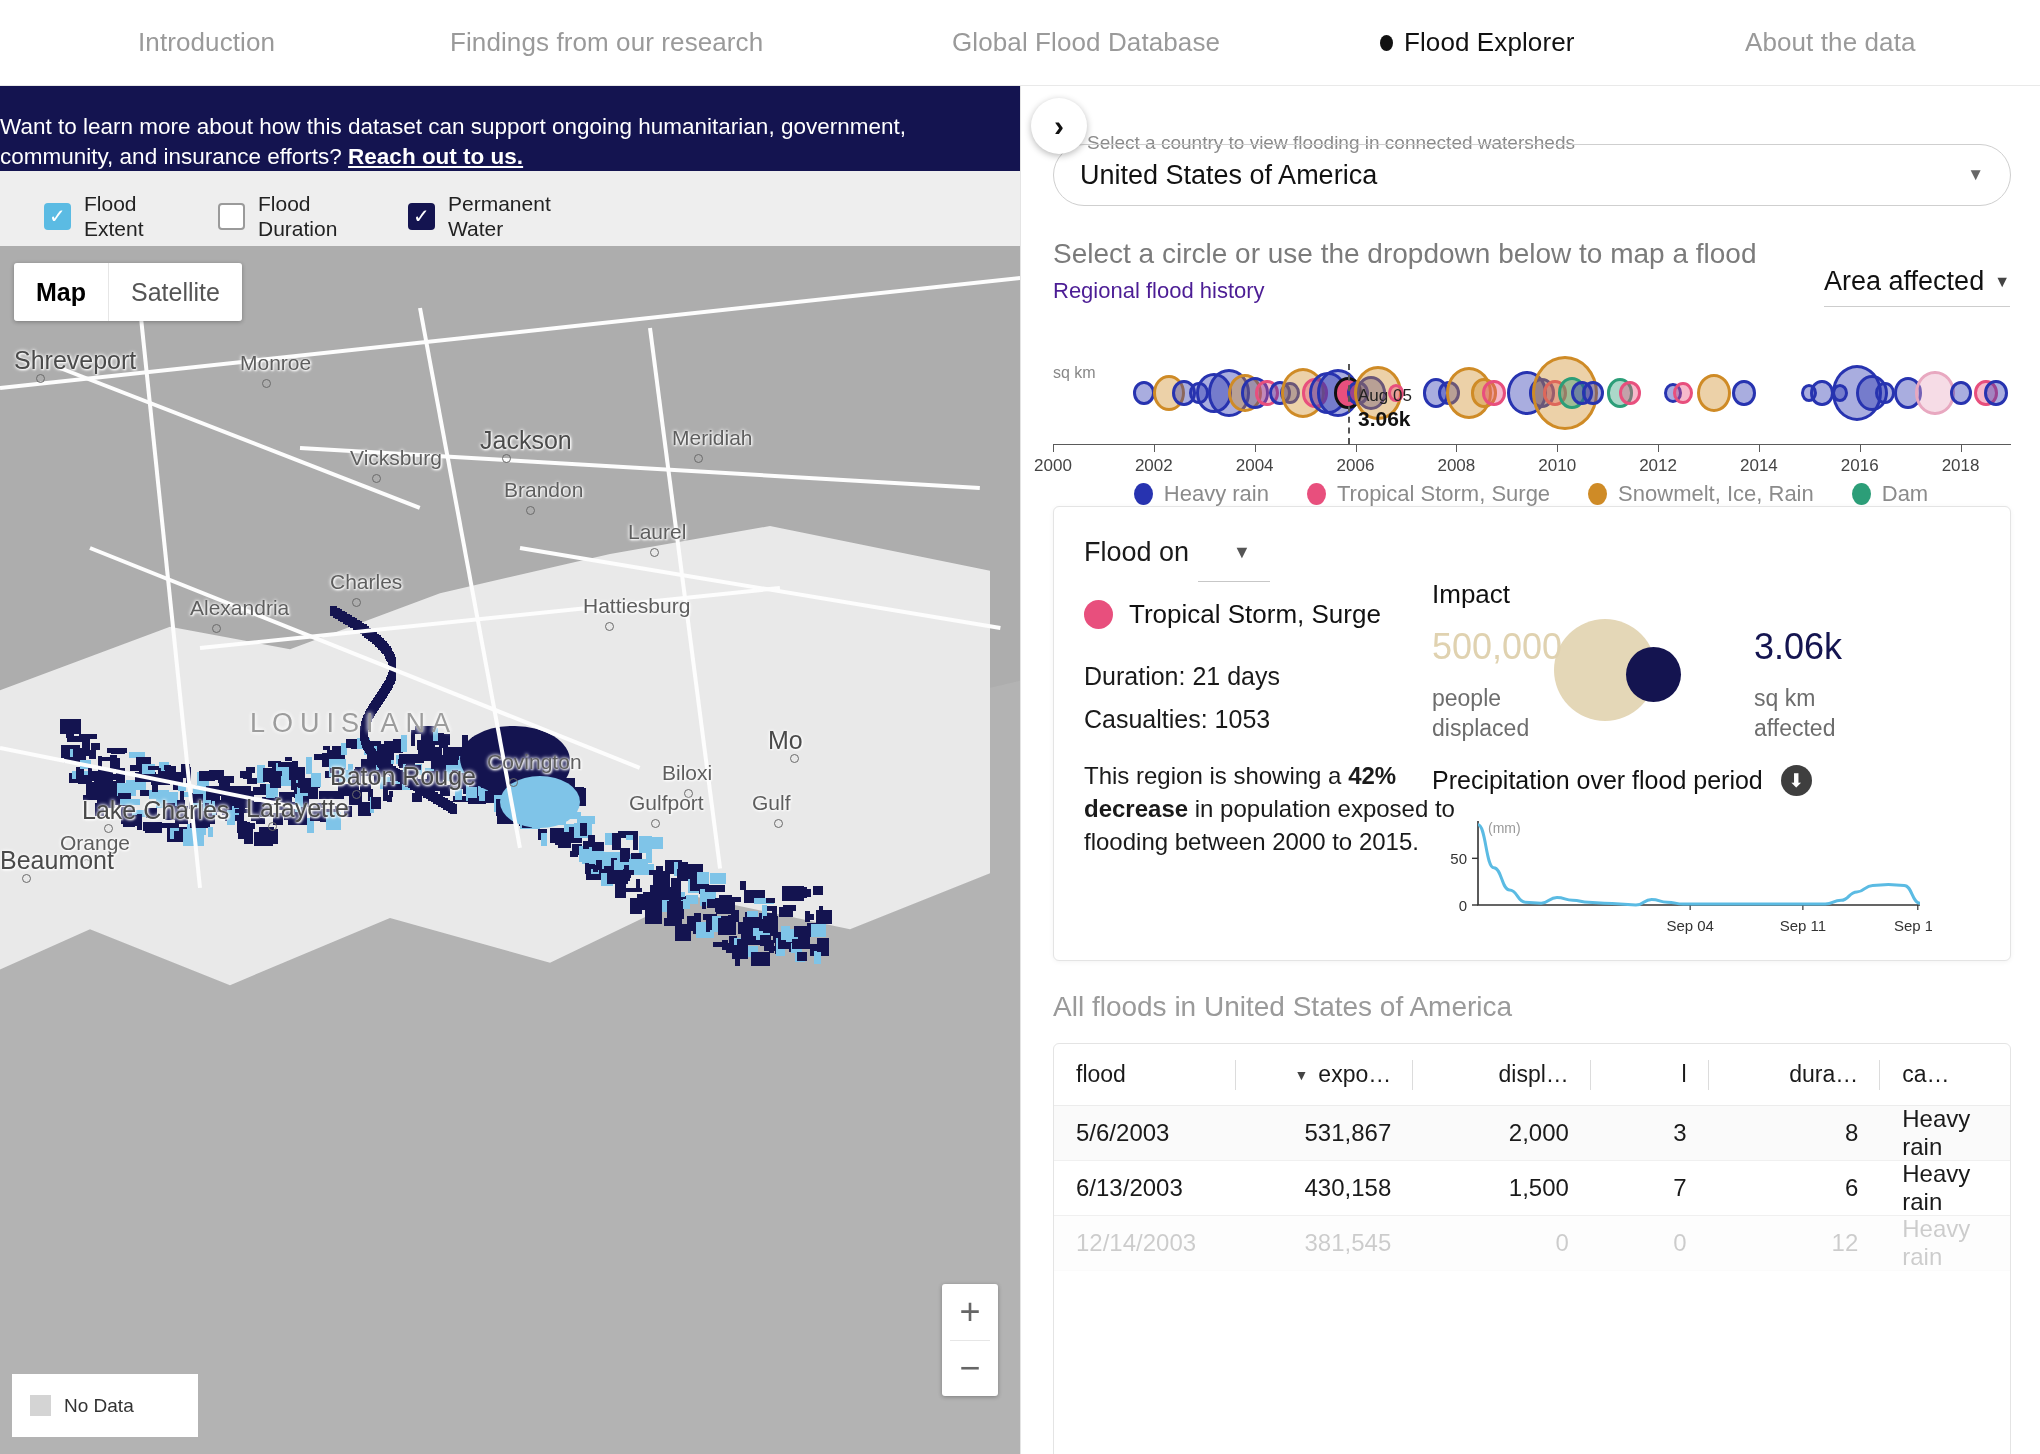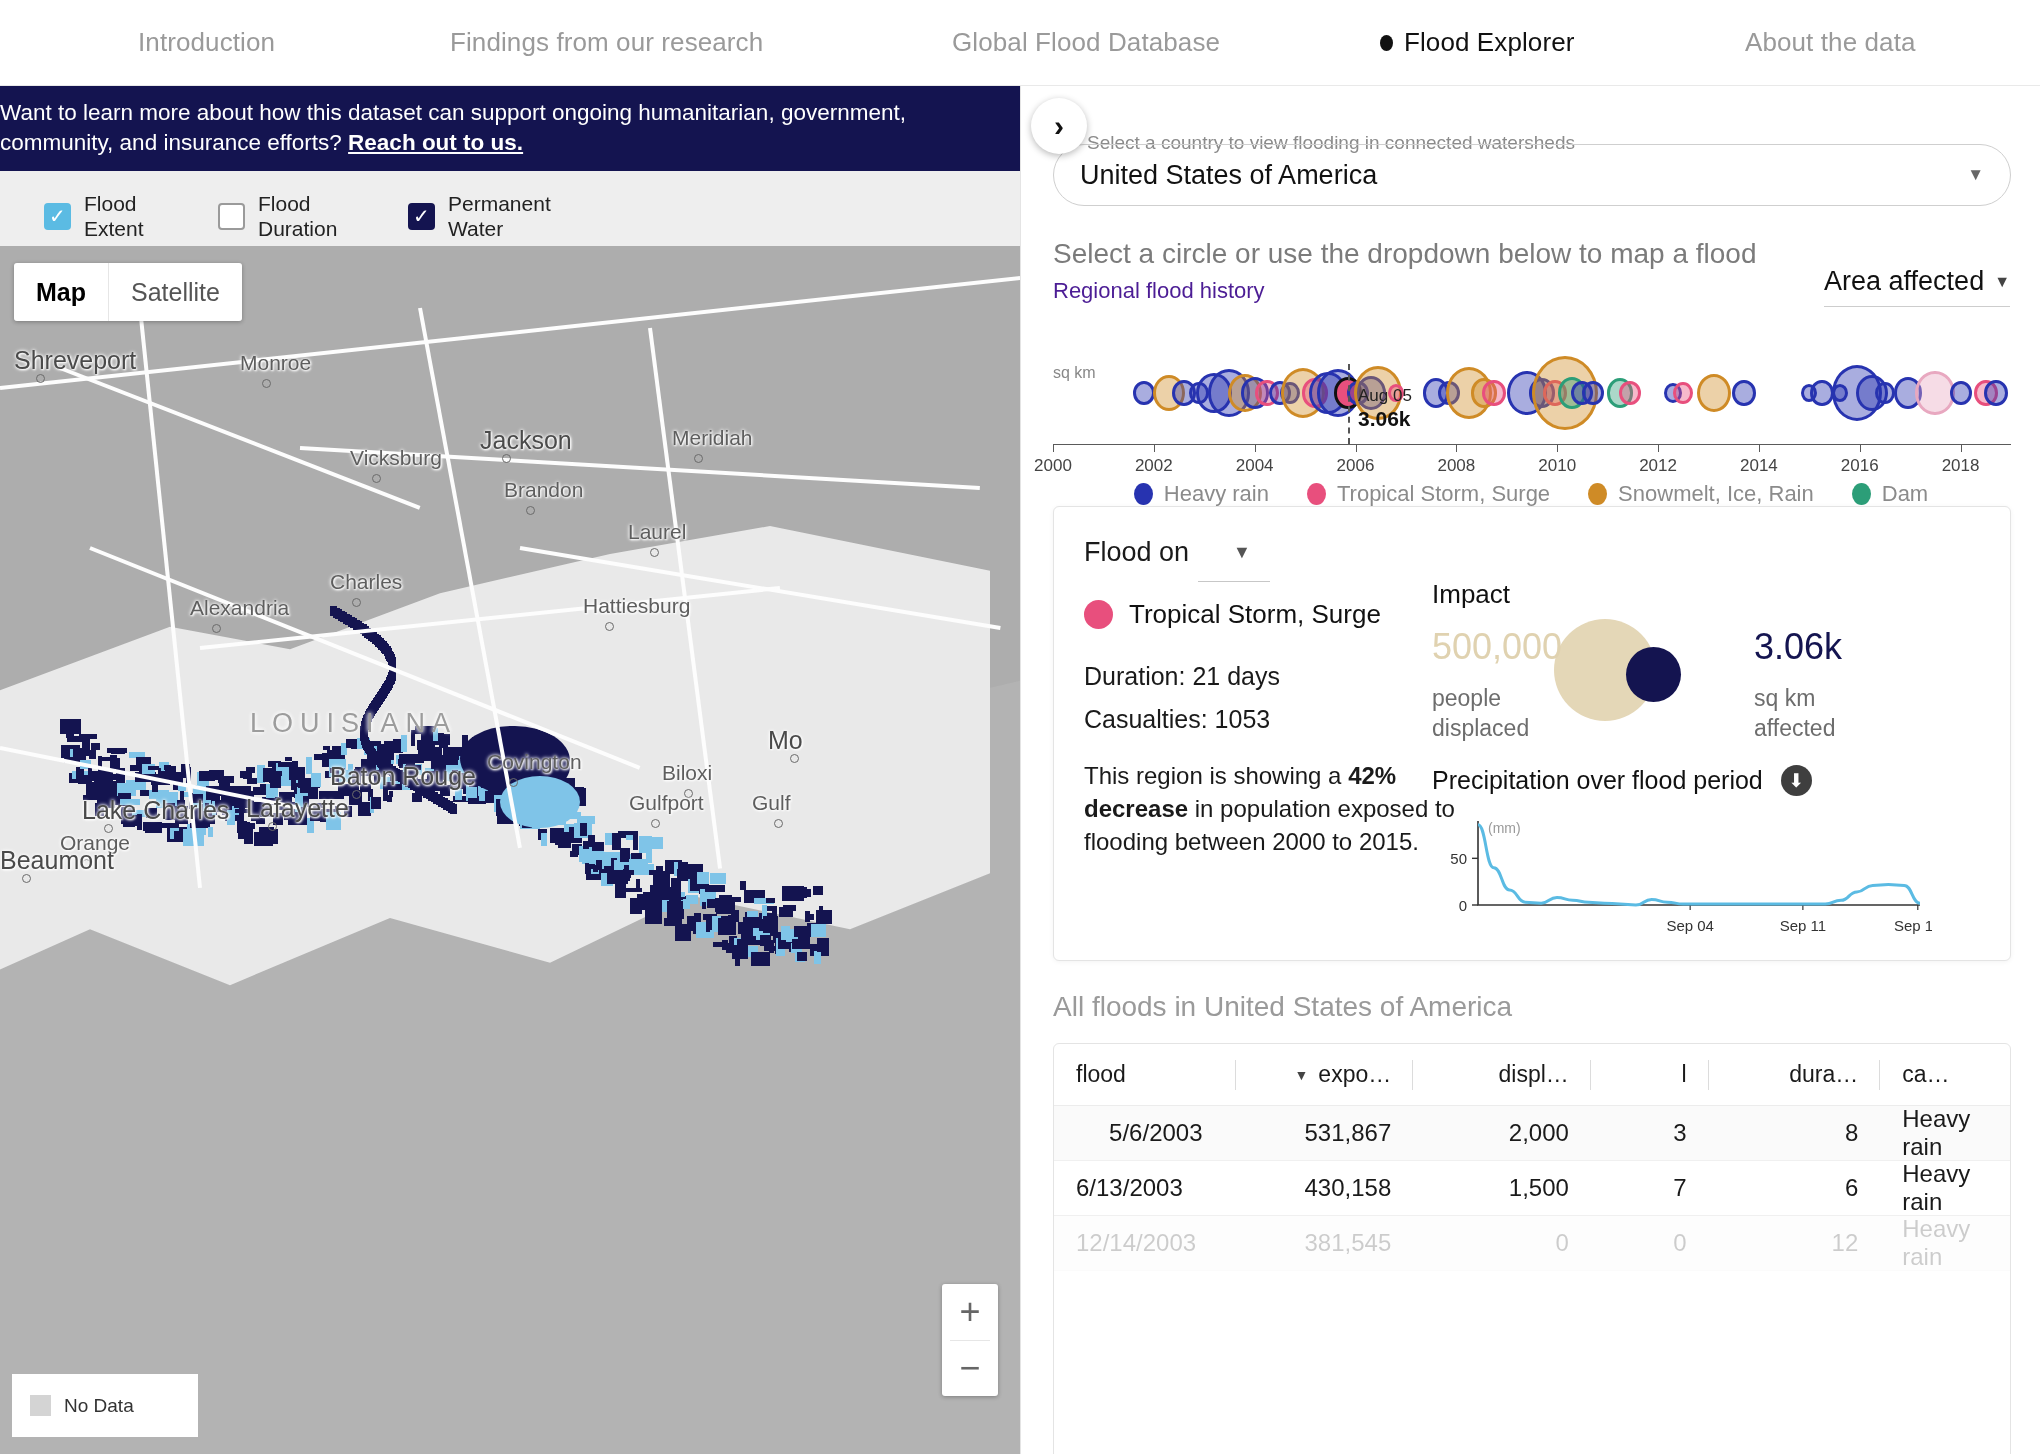--- a/index.html
+++ b/index.html
@@ -29,21 +29,21 @@
   .nv1 { position: absolute; left: 450px; }
   .nv2 { position: absolute; left: 952px; }
   .nv3 { position: absolute; left: 1380px; }
   .nv4 { position: absolute; left: 1745px; }
 
   
   .leftcol { position: absolute; top: 86px; left: 0; width: 1020px; height: 1368px; }
 
   .promo {
     position: relative; width: 1020px; height: 85px; background: #141450;
-    color: #fff; padding: 12px 24px 0 0; }
+    color: #fff; padding: 26px 24px 0 0; }
   .promo-text {
     font-size: 22.5px; line-height: 30px; color: #fff; padding-left: 0;
     max-width: 930px; }
   .promo-link {
     font-weight: bold; text-decoration: underline; color: #fff; cursor: pointer; }
 
   .ctrlbar {
     position: relative; width: 1020px; height: 75px; background: #eeeeee;
     display: flex; align-items: center; }
   .cbox-wrap { display: flex; align-items: center; cursor: pointer; }
@@ -1244,21 +1244,21 @@
           <div class="th ta-r" style="width: 172px; padding-right: 22px; padding-left: 0px;">
             <span>dura…</span>
             <span class="sep"></span>
           </div>
           <div class="th ta-l" style="width: 130px; padding-right: 0px; padding-left: 22px;">
             <span>ca…</span>
           </div>
         </div>
       <div id="tbody">
           <div class="trow alt">
-            <div class="td ta-l" style="width: 182px; text-align: center; padding-right: 0px; padding-left: 22px;">5/6/2003</div>
+            <div class="td ta-l" style="width: 182px; text-align: left; padding-right: 0px; padding-left: 22px;">5/6/2003</div>
             <div class="td ta-r" style="width: 178px; text-align: right; padding-right: 22px; padding-left: 0px;">531,867</div>
             <div class="td ta-r" style="width: 178px; text-align: right; padding-right: 22px; padding-left: 0px;">2,000</div>
             <div class="td ta-r" style="width: 118px; text-align: right; padding-right: 22px; padding-left: 0px;">3</div>
             <div class="td ta-r" style="width: 172px; text-align: right; padding-right: 22px; padding-left: 0px;">8</div>
             <div class="td ta-l" style="width: 130px; text-align: left; padding-right: 0px; padding-left: 22px;">Heavy rain</div>
           </div>
           <div class="trow">
             <div class="td ta-l" style="width: 182px; text-align: left; padding-right: 0px; padding-left: 22px;">6/13/2003</div>
             <div class="td ta-r" style="width: 178px; text-align: right; padding-right: 22px; padding-left: 0px;">430,158</div>
             <div class="td ta-r" style="width: 178px; text-align: right; padding-right: 22px; padding-left: 0px;">1,500</div>

